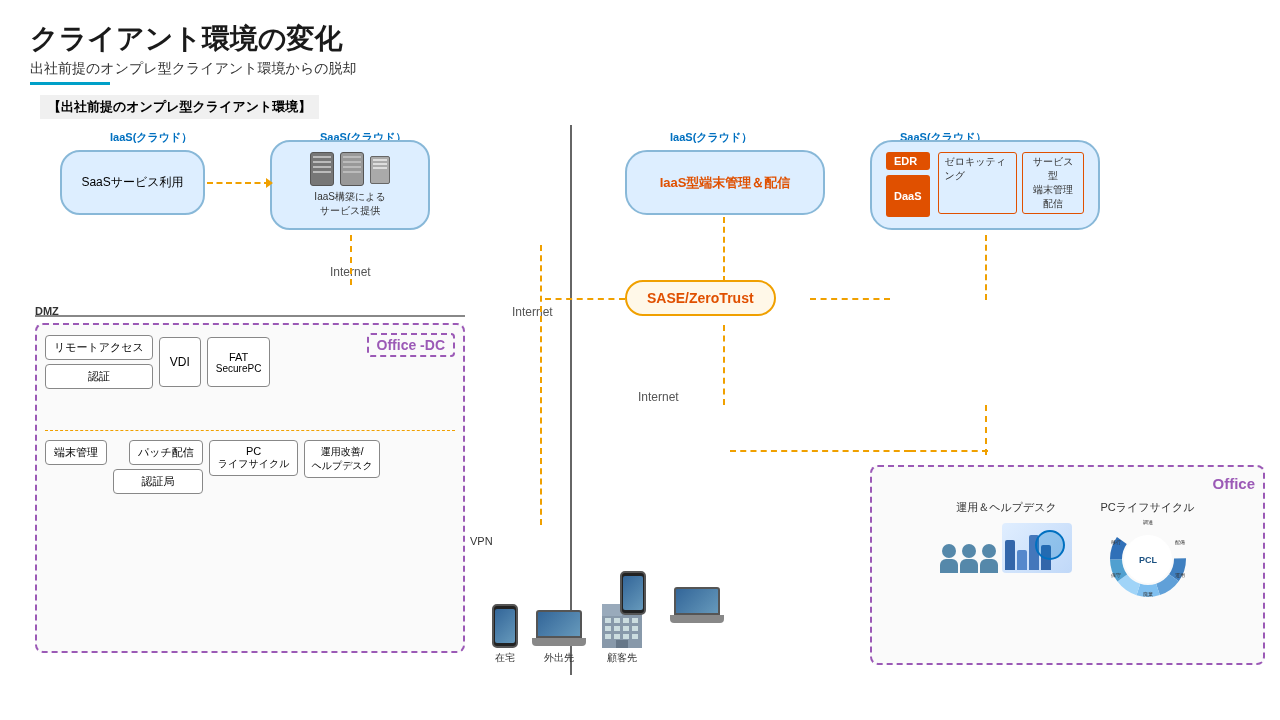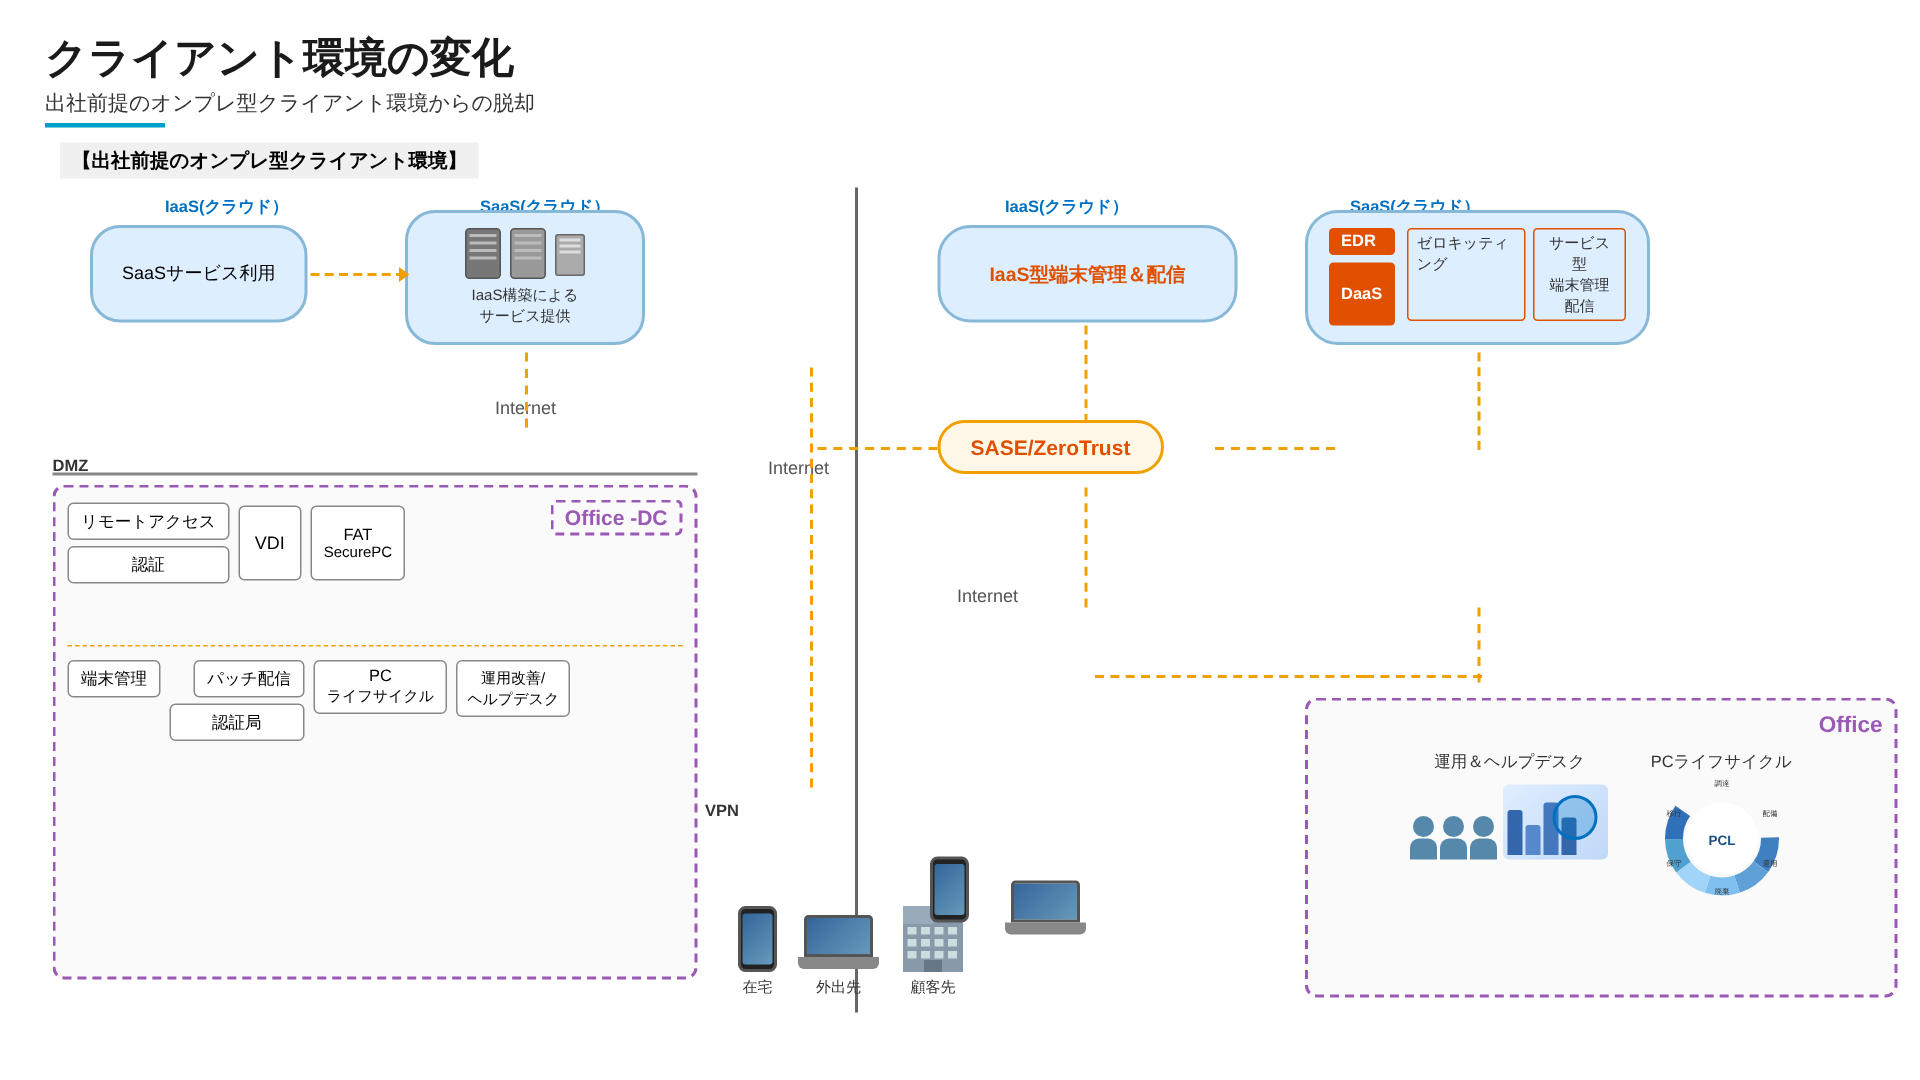--- a/index.html
+++ b/index.html
@@ -133,21 +133,21 @@
           <div style="font-size:10px;">ライフサイクル</div>
         </div>
 
         <div style="border:1.5px solid #888; border-radius:4px; padding:4px 6px; font-size:10px; background:#fff; text-align:center;">
           <div>運用改善/</div>
           <div>ヘルプデスク</div>
         </div>
       </div>
     </div>
 
-    <div style="position:absolute; top:440px; left:440px; font-size:11px; font-weight:bold; color:#333;">VPN</div>
+    <div style="position:absolute; top:440px; left:440px; font-size:11px; font-weight:normal; color:#333;">VPN</div>
 
     <div style="position:absolute; top:210px; left:482px; font-size:12px; color:#555; writing-mode:horizontal-tb;">Internet</div>
 
     <div style="position:absolute; top:150px; left:510px; width:2px; height:280px; border-left:2px dashed #f0a000;"></div>
 
     <div style="position:absolute; bottom:10px; left:450px; display:flex; gap:14px; align-items:flex-end;">
 
       <div style="display:flex; flex-direction:column; align-items:center; gap:3px;padding-left:12px;">
         <div style="width:26px; height:44px; background:#222; border-radius:5px; border:2px solid #555; display:flex; align-items:center; justify-content:center;">
           <div style="width:20px; height:34px; background:linear-gradient(135deg,#336699,#6699bb); border-radius:2px;"></div>

